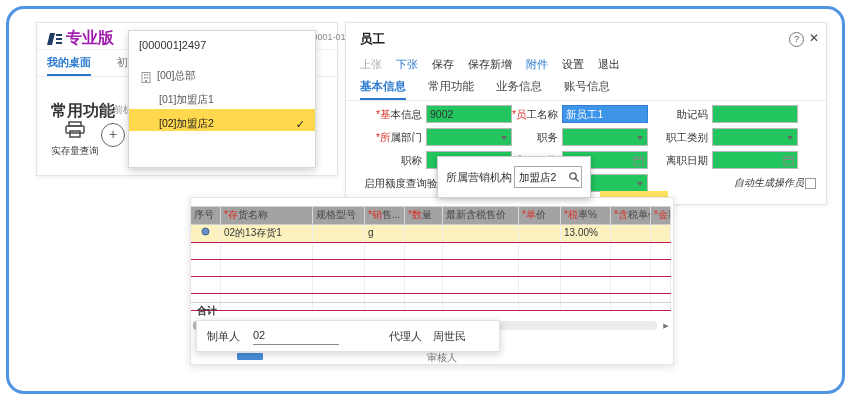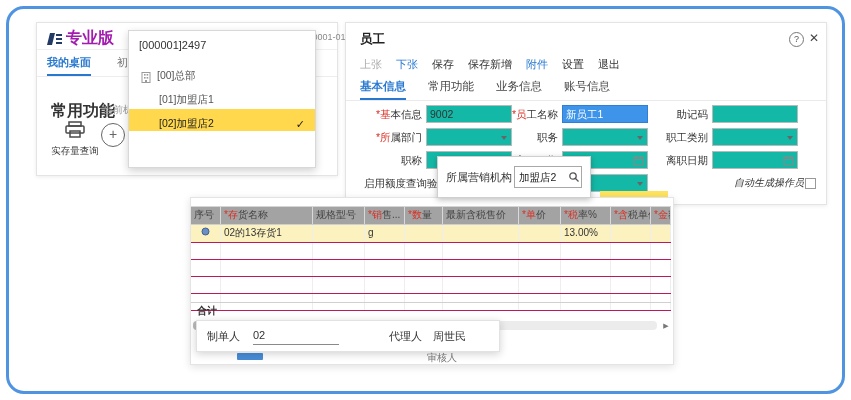--- a/index.html
+++ b/index.html
@@ -49,21 +49,21 @@
   .close-btn{position:absolute;left:463px;top:8px;font-size:12px;color:#444;cursor:pointer;}
   .emp-menu{position:absolute;left:14px;top:34px;display:flex;gap:14px;font-size:11px;white-space:nowrap;}
   .mi{cursor:pointer;color:#333;}
   .mi.disabled{color:#aaa;}
   .mi.link{color:#2878d0;}
   .emp-tabs{position:absolute;left:0;top:56px;width:100%;height:21px;border-bottom:1px solid #eaeaea;}
   .etab{position:absolute;top:0;font-size:11.5px;color:#444;cursor:pointer;white-space:nowrap;padding-bottom:4px;}
   .etab.active{color:#2878d0;font-weight:700;border-bottom:2px solid #2878d0;}
   .lbl{display:inline-block;text-align:right;font-size:10.5px;color:#333;height:18px;line-height:18px;white-space:nowrap;overflow:hidden;}
   .req::first-letter{color:#d93025;}
-  .fld{height:18px;border:1px solid #b9b9b9;background:#14b8a6;font-size:10.5px;line-height:16px;
+  .fld{height:18px;border:1px solid #b9b9b9;background:#22c55e;font-size:10.5px;line-height:16px;
        padding:0 3px;box-sizing:border-box;color:#333;overflow:hidden;white-space:nowrap;}
   .fld.sel{background:#3e94e8;border-color:#2f7fd6;color:#fff;}
   .chev{position:absolute;right:4px;top:7px;width:0;height:0;border-left:3.5px solid transparent;
         border-right:3.5px solid transparent;border-top:4px solid #666;}
   .cal{position:absolute;right:3px;top:3px;}
   .chk{width:9px;height:9px;border:1px solid #999;background:#fff;cursor:pointer;}
 
   
   .lookup{position:absolute;left:437px;top:156px;width:152px;height:40px;background:#fff;
           border:1px solid #cfcfcf;box-shadow:0 2px 6px rgba(0,0,0,.25);z-index:40;}

